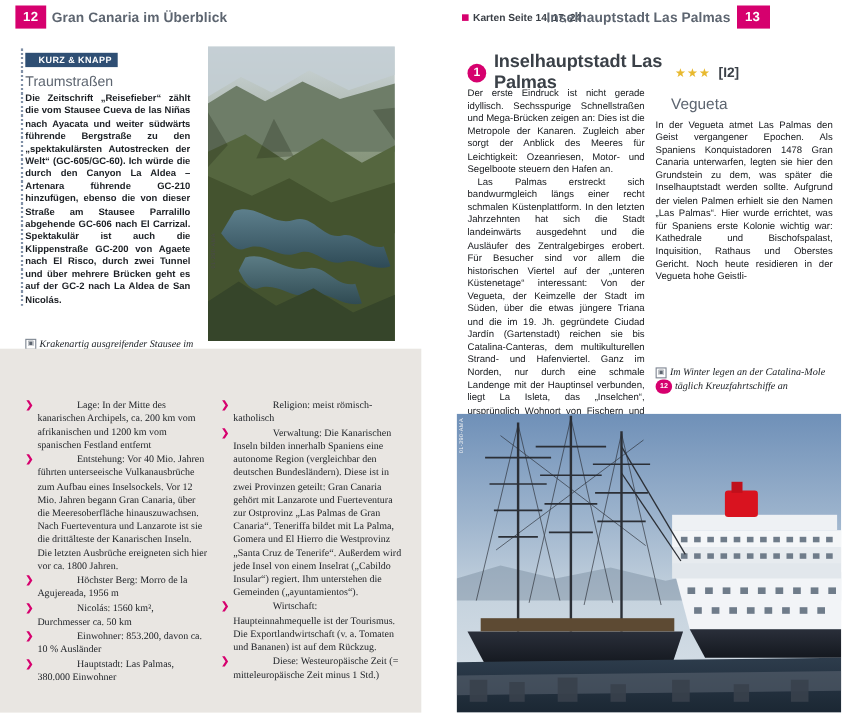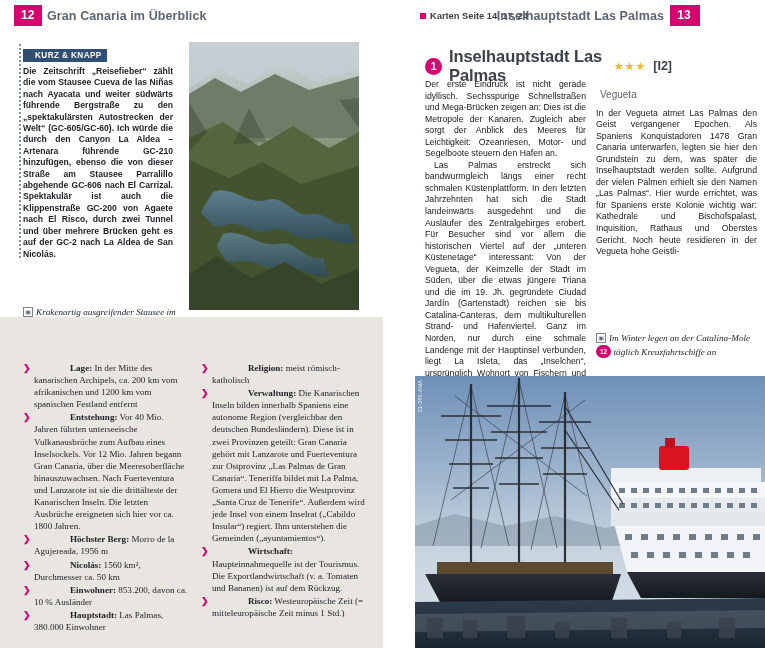--- a/index.html
+++ b/index.html
@@ -103,21 +103,21 @@
     font-family:"Liberation Serif", serif;
     font-size:9.1px;line-height:12.1px;color:#1b1f24;
   }
   .sb-col-1{left:23px;width:166px;}
   .sb-col-2{left:201px;width:166px;}
   .sb-item{position:relative;padding-left:11px;margin-bottom:1px;}
   .sb-item .arrow{
     position:absolute;left:0;top:0px;color:#d6006e;font-size:9px;font-weight:700;
     font-family:"Liberation Sans",sans-serif;
   }
-  .sb-item b{font-weight:700;padding-left:36px;}
+  .sb-item b{font-weight:400;padding-left:36px;}
 
   
   .sec-head{
     position:absolute;left:42px;top:16px;width:340px;
     display:flex;align-items:center;gap:7px;
   }
   .sec-num{
     width:17px;height:17px;border-radius:50%;
     background:#d6006e;color:#fff;font-size:11px;font-weight:700;
     display:flex;align-items:center;justify-content:center;
@@ -135,22 +135,22 @@
   .rcol{
     position:absolute;top:48px;
     font-size:8.7px;line-height:11.55px;color:#15181c;
     text-align:justify;
   }
   .rcol p{margin:0;}
   .rcol p.ind{text-indent:9px;}
   .rcol-1{left:42px;width:161px;}
   .rcol-2{left:213px;width:161px;}
   .sub-head{
-    font-size:10px;color:#5d6570;font-weight:400;
-    margin:10px 0 7px 4px;letter-spacing:0;
+    font-size:14px;color:#5d6570;font-weight:400;
+    margin:10px 0 7px 14px;letter-spacing:0;
   }
   .cap-right{
     position:absolute;left:213px;top:302px;width:164px;
     font-family:"Liberation Serif", serif;
     font-style:italic;font-size:9.2px;line-height:11.6px;color:#1b1f24;
   }
   .pinkdot{
     display:inline-block;background:#d6006e;color:#fff;border-radius:7px;
     font-family:"Liberation Sans",sans-serif;font-style:normal;
     font-size:6.5px;font-weight:700;padding:1px 4px;vertical-align:1px;
@@ -176,20 +176,21 @@
     </div>
 
     <div class="runtitle runtitle-right">Inselhauptstadt Las Palmas</div>
     <div class="folio-box folio-right">13</div>
   </div>
 
   <div class="page-left">
 
     <div class="kk-box">
       <div class="kk-badge">KURZ &amp; KNAPP</div>
+      <div class="kk-title">Traumstraßen</div>
       <div class="kk-body">Die Zeitschrift „Reisefieber“ zählt die vom Stausee Cueva de las Niñas nach Ayacata und weiter südwärts führende Bergstraße zu den „spektakulärsten Autostrecken der Welt“ (GC-605/GC-60). Ich würde die durch den Canyon La Aldea – Artenara führende GC-210 hinzufügen, ebenso die von dieser Straße am Stausee Parralillo abgehende GC-606 nach El Carrizal. Spektakulär ist auch die Klippenstraße GC-200 von Agaete nach El Risco, durch zwei Tunnel und über mehrere Brücken geht es auf der GC-2 nach La Aldea de San Nicolás.</div>
     </div>
 
     <div class="photo-left">
       <svg width="170" height="268" viewBox="0 0 170 268" preserveAspectRatio="none">
         <defs>
           <linearGradient id="skyA" x1="0" y1="0" x2="0" y2="1">
             <stop offset="0%" stop-color="#cfd9dd"></stop>
               <stop offset="18%" stop-color="#b6c0bb"></stop>
             <stop offset="34%" stop-color="#8c9a82"></stop>
@@ -261,21 +262,21 @@
         <div class="sb-item">
           <span class="arrow">❯</span>
           <b>Verwaltung:</b><span> Die Kanarischen Inseln bilden innerhalb Spaniens eine autonome Region (vergleichbar den deutschen Bundesländern). Diese ist in zwei Provinzen geteilt: Gran Canaria gehört mit Lanzarote und Fuerteventura zur Ostprovinz „Las Palmas de Gran Canaria“. Teneriffa bildet mit La Palma, Gomera und El Hierro die Westprovinz „Santa Cruz de Tenerife“. Außerdem wird jede Insel von einem Inselrat („Cabildo Insular“) regiert. Ihm unterstehen die Gemeinden („ayuntamientos“).</span>
         </div>
         <div class="sb-item">
           <span class="arrow">❯</span>
           <b>Wirtschaft:</b><span> Haupteinnahmequelle ist der Tourismus. Die Exportlandwirtschaft (v. a. Tomaten und Bananen) ist auf dem Rückzug.</span>
         </div>
         <div class="sb-item">
           <span class="arrow">❯</span>
-          <b>Risco:</b><span> Westeuropäische Zeit (= mitteleuropäische Zeit minus 1 Std.)</span>
+          <b>Diese:</b><span> Westeuropäische Zeit (= mitteleuropäische Zeit minus 1 Std.)</span>
         </div>
       </div>
     </div>
   </div>
 
   <div class="page-right">
 
     <div class="sec-head">
       <div class="sec-num">1</div>
       <div class="sec-title">Inselhauptstadt Las Palmas</div>

